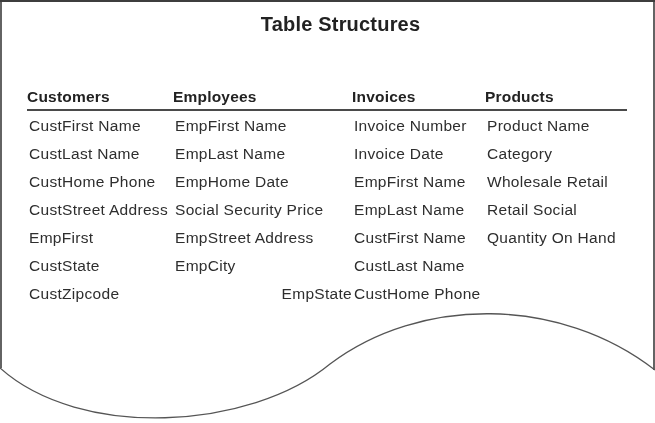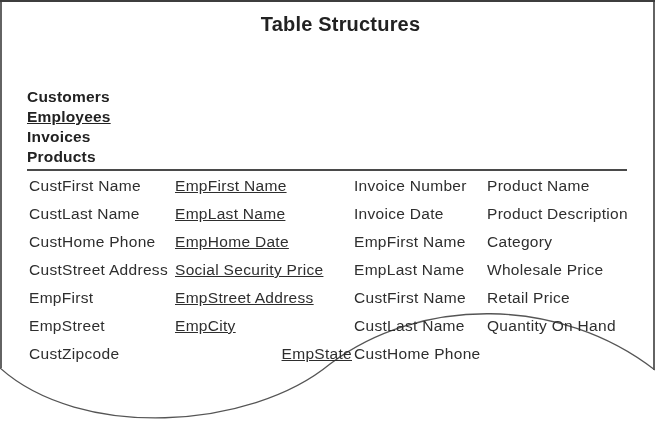--- a/index.html
+++ b/index.html
@@ -38,41 +38,40 @@
     color:#222;
   }
   .grid{
     position:absolute;
     left:27px;top:87px;
     width:614px;
   }
   .head-row{
     display:flex;
     line-height:20px;
-    flex-direction:column;
   }
   .head-cell{
     font-size:15.5px;
     font-weight:bold;
     letter-spacing:0.2px;
     color:#222;
     white-space:nowrap;
   }
   .rule{
     width:600px;
     height:2px;
     background:var(--rule);
     margin-top:2px;
   }
   .body-row{
     display:flex;
     margin-top:1px;
   }
   .c0{width:146px;}
-  .c1{width:179px;text-decoration:underline;}
+  .c1{width:179px;}
   .c2{width:133px;}
   .c3{width:156px;}
   .field{
     font-size:15.5px;
     letter-spacing:0.3px;
     line-height:28px;
     white-space:nowrap;
     padding-left:2px;
   }
 </style>
@@ -96,21 +95,21 @@
     <div class="head-cell c3">Products</div>
   </div>
   <div class="rule"></div>
   <div class="body-row">
     <div class="c0">
         <div class="field">CustFirst Name</div>
         <div class="field">CustLast Name</div>
         <div class="field">CustHome Phone</div>
         <div class="field">CustStreet Address</div>
         <div class="field">EmpFirst</div>
-        <div class="field">EmpStreet</div>
+        <div class="field">CustState</div>
         <div class="field">CustZipcode</div>
       </div>
     <div class="c1">
         <div class="field">EmpFirst Name</div>
         <div class="field">EmpLast Name</div>
         <div class="field">EmpHome Date</div>
         <div class="field">Social Security Price</div>
         <div class="field">EmpStreet Address</div>
         <div class="field">EmpCity</div>
         <div class="field" style="padding-left: 7px; text-align: right;">EmpState</div>
@@ -119,20 +118,19 @@
         <div class="field">Invoice Number</div>
         <div class="field">Invoice Date</div>
         <div class="field">EmpFirst Name</div>
         <div class="field">EmpLast Name</div>
         <div class="field">CustFirst Name</div>
         <div class="field">CustLast Name</div>
         <div class="field">CustHome Phone</div>
       </div>
     <div class="c3">
         <div class="field">Product Name</div>
-        <div class="field">Product Description</div>
         <div class="field">Category</div>
-        <div class="field">Wholesale Price</div>
-        <div class="field">Retail Price</div>
+        <div class="field">Wholesale Retail</div>
+        <div class="field">Retail Social</div>
         <div class="field">Quantity On Hand</div>
       </div>
   </div>
 </div>
 
 </body></html>

